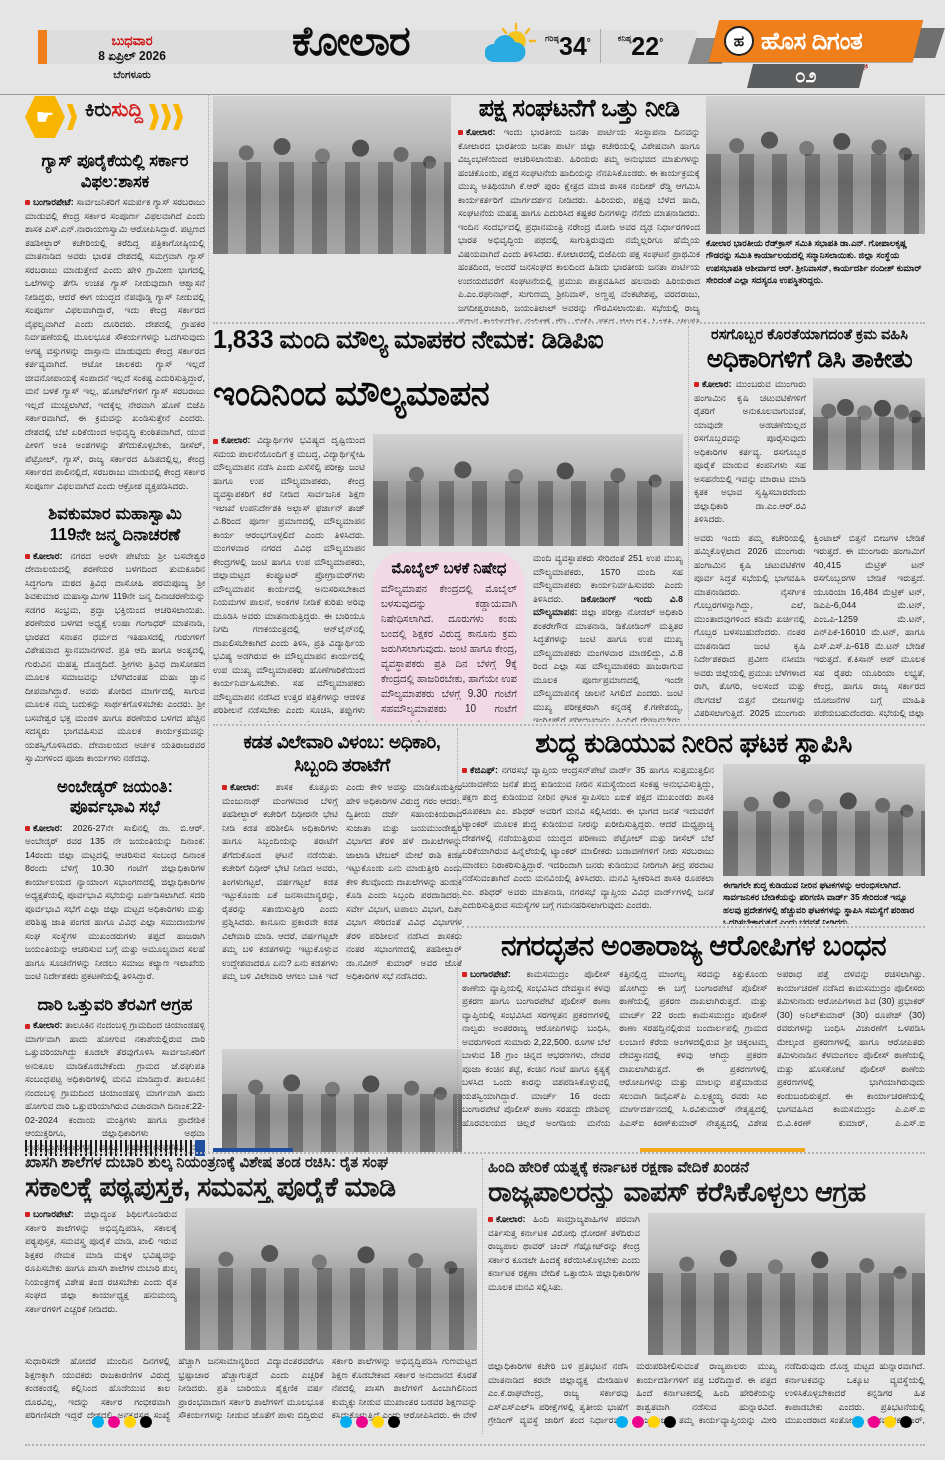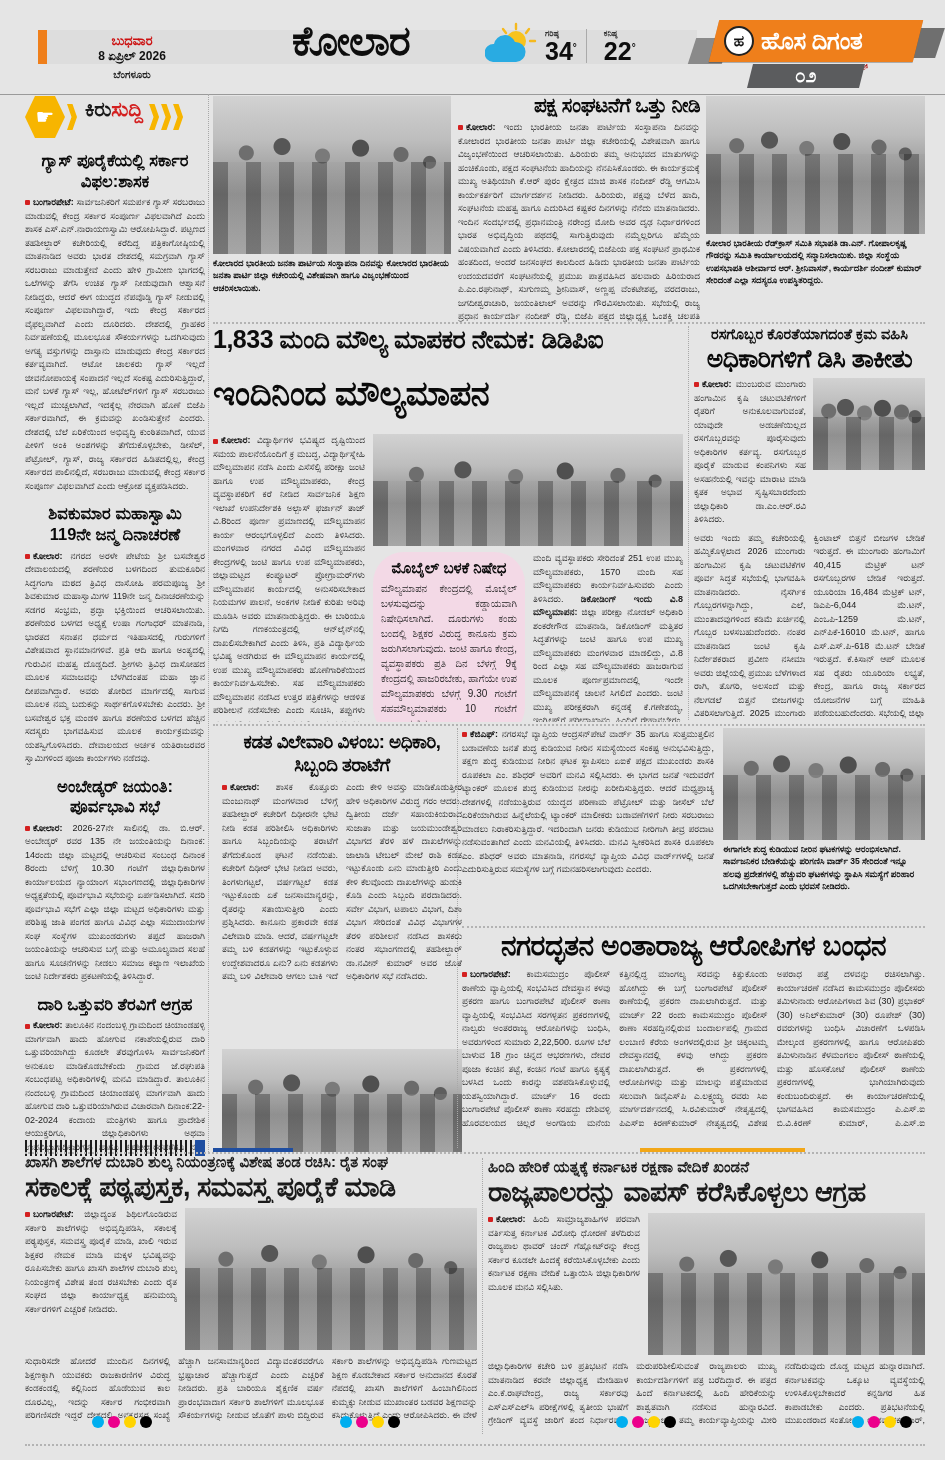--- a/index.html
+++ b/index.html
@@ -8,21 +8,21 @@
 
   
   .masthead{position:absolute;top:6px;left:0;width:945px;height:82px;}
   .mh-strip{position:absolute;top:24px;left:47px;width:650px;height:34px;background:#dddddd;}
   .mh-orange{position:absolute;top:24px;left:38px;width:9px;height:34px;background:#ef7f1b;}
   .mh-day{position:absolute;top:27px;left:72px;width:120px;text-align:center;font-size:13px;font-weight:800;color:#cc1111;}
   .mh-date{position:absolute;top:43px;left:72px;width:120px;text-align:center;font-size:12px;font-weight:700;color:#111;}
   .mh-edition{position:absolute;top:63px;left:72px;width:120px;text-align:center;font-size:10px;font-weight:700;color:#222;}
   .mh-city{position:absolute;top:12px;left:292px;font-size:41px;font-weight:900;letter-spacing:-1px;color:#0d0d0d;}
   .mh-weather{position:absolute;top:16px;left:485px;width:210px;display:flex;align-items:center;}
-  .temp-block{display:flex;flex-direction:column;align-items:flex-start;margin-left:8px;}
+  .temp-block{display:flex;align-items:flex-start;margin-left:8px;}
   .temp-label{font-size:8px;font-weight:700;color:#333;}
   .temp-val{font-size:25px;font-weight:900;color:#0d0d0d;line-height:1;}
   .temp-val sup{font-size:10px;}
   .temp-div{width:1px;height:34px;background:#aaa;margin:0 9px;}
   .logo-wrap{position:absolute;top:14px;left:706px;width:230px;height:66px;}
   .logo-sliver-l{position:absolute;top:18px;left:-14px;width:34px;height:26px;background:#8a8a8a;transform:skewX(-18deg);}
   .logo-sliver-r{position:absolute;top:8px;left:200px;width:34px;height:30px;background:#6f6f6f;transform:skewX(-18deg);}
   .logo-box{position:absolute;top:0;left:8px;width:204px;height:42px;background:#ef7f1b;transform:skewX(-14deg);box-shadow:0 1px 0 rgba(0,0,0,.25);}
   .logo-inner{transform:skewX(14deg);display:flex;align-items:center;height:100%;padding-left:10px;}
   .logo-emblem{width:26px;height:26px;border-radius:50%;background:#fff;border:2px solid #222;display:flex;align-items:center;justify-content:center;font-size:15px;font-weight:900;color:#111;}
@@ -62,21 +62,21 @@
   .badge-title{margin:0 4px 16px 8px;font-size:20px;font-weight:900;}
   .badge-title .t2{color:#d42020;}
   .lc-head{font-size:16.5px;font-weight:900;text-align:center;line-height:1.25;margin:10px 2px 5px;color:#0a0a0a;}
   .barcode{position:absolute;bottom:0;left:0;width:168px;height:16px;
     background:repeating-linear-gradient(90deg,#1c1c1c 0 2px,transparent 2px 5px);}
   .barcode-blue{position:absolute;bottom:0;left:170px;width:12px;height:16px;background:#1f4ea1;}
 
   
   .bjp-block{left:213px;top:96px;width:238px;height:226px;}
   .party-art{left:458px;top:94px;width:242px;height:228px;}
-  .party-art .headline{font-size:20px;text-align:right;margin:0 0 4px;}
+  .party-art .headline{font-size:24px;text-align:center;margin:0 0 4px;}
   .rc-block{left:706px;top:96px;width:219px;height:226px;}
 
   
   .eval-art{left:213px;top:326px;width:470px;height:396px;}
   .eval-art .kicker{font-size:25px;line-height:1.1;letter-spacing:-0.5px;}
   .eval-art .headline{font-size:34px;line-height:1.04;white-space:nowrap;}
   .eval-cols{display:flex;gap:8px;margin-top:5px;}
   .eval-c1{width:152px;flex:none;}
   .eval-right{flex:1;min-width:0;}
   .eval-photo{width:100%;height:112px;}
@@ -210,21 +210,20 @@
     <h2 class="lc-head">ದಾರಿ ಒತ್ತುವರಿ ತೆರವಿಗೆ ಆಗ್ರಹ</h2>
     <p class="body"><span class="dl-dot"></span><span class="dateline">ಕೋಲಾರ:</span> <span>ತಾಲೂಕಿನ ನಂದಂಬಳ್ಳಿ ಗ್ರಾಮದಿಂದ ಚಿಯಾಂಡಹಳ್ಳಿ ಮಾರ್ಗವಾಗಿ ಹಾದು ಹೋಗುವ ನಕಾಶೆಯಲ್ಲಿರುವ ದಾರಿ ಒತ್ತುವರಿಯಾಗಿದ್ದು ಕೂಡಲೇ ತೆರವುಗೊಳಿಸಿ ಸಾರ್ವಜನಿಕರಿಗೆ ಅನುಕೂಲ ಮಾಡಿಕೊಡಬೇಕೆಂದು ಗ್ರಾಮದ ಜೆ.ರಘುಪತಿ ಸಂಬಂಧಪಟ್ಟ ಅಧಿಕಾರಿಗಳಲ್ಲಿ ಮನವಿ ಮಾಡಿದ್ದಾರೆ. ತಾಲೂಕಿನ ನಂದಂಬಳ್ಳಿ ಗ್ರಾಮದಿಂದ ಚಿಯಾಂಡಹಳ್ಳಿ ಮಾರ್ಗವಾಗಿ ಹಾದು ಹೋಗುವ ದಾರಿ ಒತ್ತುವರಿಯಾಗಿರುವ ವಿಚಾರವಾಗಿ ದಿನಾಂಕ:22-02-2024 ಕಂದಾಯ ಮಂತ್ರಿಗಳು ಹಾಗೂ ಪ್ರಾದೇಶಿಕ ಆಯುಕ್ತರಿಗೂ, ಜಿಲ್ಲಾಧಿಕಾರಿಗಳು ಅಥವಾ ಉಪವಿಭಾಗಾಧಿಕಾರಿಗಳು ಹಾಗೂ ತಹಶೀಲ್ದಾರರವರೆಗೂ ನಮ್ಮ ಗ್ರಾಮದ ನಕಾಶೆ ಬಗೆಗಿನ ದೂರು ನೀಡಿರುವ ಪ್ರಕಾರ ಪ್ರಾದೇಶಿಕ ಆಯುಕ್ತರ ಆದೇಶ ಎನ್.ಸಿ.ಆರ್ /ಸಿ.ಆರ್ ./92/23-24 ರಂದು ಕೋಲಾರ ಜಿಲ್ಲಾಧಿಕಾರಿಗಳಿಗೆ ಆದೇಶ ಮಾಡಿರುತ್ತಾರೆ.</span></p>
 
     <div class="barcode"></div>
     <div class="barcode-blue"></div>
   </aside>
   <div class="vdots" style="left:208px;top:94px;height:1060px;"></div>
 
   <figure class="region bjp-block" style="margin:0;">
     <div class="photo" style="width:238px;height:158px;"></div>
-    <figcaption class="caption">ಕೋಲಾರದ ಭಾರತೀಯ ಜನತಾ ಪಾರ್ಟಿಯ ಸಂಸ್ಥಾಪನಾ ದಿನವನ್ನು ಕೋಲಾರದ ಭಾರತೀಯ ಜನತಾ ಪಾರ್ಟಿ ಜಿಲ್ಲಾ ಕಚೇರಿಯಲ್ಲಿ ವಿಶೇಷವಾಗಿ ಹಾಗೂ ವಿಜೃಂಭಣೆಯಿಂದ ಆಚರಿಸಲಾಯಿತು.</figcaption>
   </figure>
 
   <article class="region party-art">
     <h1 class="headline">ಪಕ್ಷ ಸಂಘಟನೆಗೆ ಒತ್ತು ನೀಡಿ</h1>
     <p class="body"><span class="dl-dot"></span><span class="dateline">ಕೋಲಾರ:</span> <span>ಇಂದು ಭಾರತೀಯ ಜನತಾ ಪಾರ್ಟಿಯ ಸಂಸ್ಥಾಪನಾ ದಿನವನ್ನು ಕೋಲಾರದ ಭಾರತೀಯ ಜನತಾ ಪಾರ್ಟಿ ಜಿಲ್ಲಾ ಕಚೇರಿಯಲ್ಲಿ ವಿಶೇಷವಾಗಿ ಹಾಗೂ ವಿಜೃಂಭಣೆಯಿಂದ ಆಚರಿಸಲಾಯಿತು. ಹಿರಿಯರು ತಮ್ಮ ಅನುಭವದ ಮಾತುಗಳನ್ನು ಹಂಚಿಕೊಂಡು, ಪಕ್ಷದ ಸಂಘಟನೆಯ ಹಾದಿಯನ್ನು ನೆನಪಿಸಿಕೊಂಡರು. ಈ ಕಾರ್ಯಕ್ರಮಕ್ಕೆ ಮುಖ್ಯ ಅತಿಥಿಯಾಗಿ ಕೆ.ಆರ್ ಪುರಂ ಕ್ಷೇತ್ರದ ಮಾಜಿ ಶಾಸಕ ನಂದೀಶ್ ರೆಡ್ಡಿ ಆಗಮಿಸಿ ಕಾರ್ಯಕರ್ತರಿಗೆ ಮಾರ್ಗದರ್ಶನ ನೀಡಿದರು. ಹಿರಿಯರು, ಪಕ್ಷವು ಬೆಳೆದ ಹಾದಿ, ಸಂಘಟನೆಯ ಮಹತ್ವ ಹಾಗೂ ಎದುರಿಸಿದ ಕಷ್ಟಕರ ದಿನಗಳನ್ನು ನೆನೆದು ಮಾತನಾಡಿದರು. ಇಂದಿನ ಸಂದರ್ಭದಲ್ಲಿ ಪ್ರಧಾನಮಂತ್ರಿ ನರೇಂದ್ರ ಮೋದಿ ಅವರ ದೃಢ ನಿರ್ಧಾರಗಳಿಂದ ಭಾರತ ಅಭಿವೃದ್ಧಿಯ ಪಥದಲ್ಲಿ ಸಾಗುತ್ತಿರುವುದು ನಮ್ಮೆಲ್ಲರಿಗೂ ಹೆಮ್ಮೆಯ ವಿಷಯವಾಗಿದೆ ಎಂದು ತಿಳಿಸಿದರು. ಕೋಲಾರದಲ್ಲಿ ಬಿಜೆಪಿಯ ಪಕ್ಷ ಸಂಘಟನೆ ಪ್ರಾಥಮಿಕ ಹಂತದಿಂದ, ಅಂದರೆ ಜನಸಂಘದ ಕಾಲದಿಂದ ಹಿಡಿದು ಭಾರತೀಯ ಜನತಾ ಪಾರ್ಟಿಯ ಉದಯದವರೆಗೆ ಸಂಘಟನೆಯಲ್ಲಿ ಪ್ರಮುಖ ಪಾತ್ರವಹಿಸಿದ ಹಲವಾರು ಹಿರಿಯರಾದ ಪಿ.ಎಂ.ರಘುನಾಥ್, ಸುಗುಣಮ್ಮ ಶ್ರೀನಿವಾಸ್, ಅಣ್ಣಪ್ಪ ವೆಂಕಟೇಶಪ್ಪ, ವರದರಾಜು, ಜಗದೀಶ್ವರಾಚಾರಿ, ಜಯಂತಿಲಾಲ್ ಅವರನ್ನು ಗೌರವಿಸಲಾಯಿತು. ಸಭೆಯಲ್ಲಿ ರಾಜ್ಯ ಪ್ರಧಾನ ಕಾರ್ಯದರ್ಶಿ ನಂದೀಶ್ ರೆಡ್ಡಿ, ಬಿಜೆಪಿ ಪಕ್ಷದ ಜಿಲ್ಲಾಧ್ಯಕ್ಷ ಓಂಶಕ್ತಿ ಚಲಪತಿ ಮತ್ತಿತರರಿದ್ದರು.</span></p>
   </article>
 
   <figure class="region rc-block" style="margin:0;">
     <div class="photo" style="width:219px;height:138px;"></div>
     <figcaption class="caption">ಕೋಲಾರ ಭಾರತೀಯ ರೆಡ್‌ಕ್ರಾಸ್ ಸಮಿತಿ ಸಭಾಪತಿ ಡಾ.ಎನ್. ಗೋಪಾಲಕೃಷ್ಣ ಗೌಡರನ್ನು ಸಮಿತಿ ಕಾರ್ಯಾಲಯದಲ್ಲಿ ಸನ್ಮಾನಿಸಲಾಯಿತು. ಜಿಲ್ಲಾ ಸಂಸ್ಥೆಯ ಉಪಸಭಾಪತಿ ಆಶೀರ್ವಾದ ಆರ್. ಶ್ರೀನಿವಾಸನ್, ಕಾರ್ಯದರ್ಶಿ ನಂದೀಶ್ ಕುಮಾರ್ ಸೇರಿದಂತೆ ಎಲ್ಲಾ ಸದಸ್ಯರೂ ಉಪಸ್ಥಿತರಿದ್ದರು.</figcaption>
@@ -277,20 +276,21 @@
   <article class="region kadata-art">
     <h1 class="headline">ಕಡತ ವಿಲೇವಾರಿ ವಿಳಂಬ: ಅಧಿಕಾರಿ, ಸಿಬ್ಬಂದಿ ತರಾಟೆಗೆ</h1>
     <div class="kadata-body">
       <p class="body"><span class="dl-dot"></span><span class="dateline">ಕೋಲಾರ:</span> <span>ಶಾಸಕ ಕೊತ್ತೂರು ಮಂಜುನಾಥ್ ಮಂಗಳವಾರ ಬೆಳಿಗ್ಗೆ ತಹಶೀಲ್ದಾರ್ ಕಚೇರಿಗೆ ದಿಢೀರನೇ ಭೇಟಿ ನೀಡಿ ಕಡತ ಪರಿಶೀಲಿಸಿ ಅಧಿಕಾರಿಗಳು ಹಾಗೂ ಸಿಬ್ಬಂದಿಯನ್ನು ತರಾಟೆಗೆ ತೆಗೆದುಕೊಂಡ ಘಟನೆ ನಡೆಯಿತು. ಕಚೇರಿಗೆ ದಿಢೀರ್ ಭೇಟಿ ನೀಡಿದ ಅವರು, ತಿಂಗಳುಗಟ್ಟಲೆ, ವರ್ಷಗಟ್ಟಲೆ ಕಡತ ಇಟ್ಟುಕೊಂಡು ಏಕೆ ಜನಸಾಮಾನ್ಯರನ್ನು, ರೈತರನ್ನು ಸತಾಯಿಸುತ್ತೀರಿ ಎಂದು ಪ್ರಶ್ನಿಸಿದರು. ಕಾನೂನು ಪ್ರಕಾರವೇ ಕಡತ ವಿಲೇವಾರಿ ಮಾಡಿ. ಆದರೆ, ವರ್ಷಗಟ್ಟಲೇ ತಮ್ಮ ಬಳಿ ಕಡತಗಳನ್ನು ಇಟ್ಟುಕೊಳ್ಳುವ ಉದ್ದೇಶವಾದರೂ ಏನು? ಏನು ಕಡತಗಳು ತಮ್ಮ ಬಳಿ ವಿಲೇವಾರಿ ಆಗಲು ಬಾಕಿ ಇದೆ ಎಂದು ಕೇಳಿ ಅವಸ್ತು ಮಾಡಿಕೊಡುತ್ತೀರ ಹೇಳಿ ಅಧಿಕಾರಿಗಳ ವಿರುದ್ಧ ಗರಂ ಆದರು. ದ್ವಿತೀಯ ದರ್ಜೆ ಸಹಾಯಕಿಯರಾದ ಸುಜಾತಾ ಮತ್ತು ಜಯಮುಂಡೇಶ್ವರಿ ವಿಭಾಗದ ತೆರಳಿ ಹಳೆ ದಾಖಲೆಗಳನ್ನು ಜಾಲಾಡಿ ಟೇಬಲ್ ಮೇಲೆ ರಾಶಿ ಕಡತ ಇಟ್ಟುಕೊಂಡು ಏನು ಮಾಡುತ್ತೀರಿ ಎಂದು ಕೇಳಿ ಕೆಲವೊಂದು ದಾಖಲೆಗಳನ್ನು ಹುಡುಕಿ ಕೊಡಿ ಎಂದು ಸಿಬ್ಬಂದಿ ಪರದಾಡಿದರು. ಸರ್ವೇ ವಿಭಾಗ, ಟಪಾಲು ವಿಭಾಗ, ದಿಶಾ ವಿಭಾಗ ಸೇರಿದಂತೆ ವಿವಿಧ ವಿಭಾಗಗಳ ತೆರಳಿ ಪರಿಶೀಲನೆ ನಡೆಸಿದ ಶಾಸಕರು ನಂತರ ಸಭಾಂಗಣದಲ್ಲಿ ತಹಶೀಲ್ದಾರ್ ಡಾ.ನವೀನ್ ಕುಮಾರ್ ಅವರ ಜೊತೆ ಅಧಿಕಾರಿಗಳ ಸಭೆ ನಡೆಸಿದರು.</span></p>
     </div>
     <div class="photo kadata-photo"></div>
   </article>
   <div class="vdots" style="left:457px;top:728px;height:420px;"></div>
 
   <article class="region water-art">
+    <h1 class="headline">ಶುದ್ಧ ಕುಡಿಯುವ ನೀರಿನ ಘಟಕ ಸ್ಥಾಪಿಸಿ</h1>
     <div class="water-row">
       <div class="water-c1">
         <p class="body"><span class="dl-dot"></span><span class="dateline">ಕೆಜಿಎಫ್:</span> <span>ನಗರಸಭೆ ವ್ಯಾಪ್ತಿಯ ಆಂದ್ರಸನ್‌ಪೇಟೆ ವಾರ್ಡ್ 35 ಹಾಗೂ ಸುತ್ತಮುತ್ತಲಿನ ಬಡಾವಣೆಯ ಜನತೆ ಶುದ್ಧ ಕುಡಿಯುವ ನೀರಿನ ಸಮಸ್ಯೆಯಿಂದ ಸಂಕಷ್ಟ ಅನುಭವಿಸುತ್ತಿದ್ದು, ತಕ್ಷಣ ಶುದ್ಧ ಕುಡಿಯುವ ನೀರಿನ ಘಟಕ ಸ್ಥಾಪಿಸಲು ಏಐಕೆ ಪಕ್ಷದ ಮುಖಂಡರು ಶಾಸಕಿ ರೂಪಕಲಾ ಎಂ. ಶಶಿಧರ್ ಅವರಿಗೆ ಮನವಿ ಸಲ್ಲಿಸಿದರು. ಈ ಭಾಗದ ಜನತೆ ಇದುವರೆಗೆ ಟ್ಯಾಂಕರ್ ಮೂಲಕ ಶುದ್ಧ ಕುಡಿಯುವ ನೀರನ್ನು ಖರೀದಿಸುತ್ತಿದ್ದರು. ಆದರೆ ಮಧ್ಯಪ್ರಾಚ್ಯ ದೇಶಗಳಲ್ಲಿ ನಡೆಯುತ್ತಿರುವ ಯುದ್ಧದ ಪರಿಣಾಮ ಪೆಟ್ರೋಲ್ ಮತ್ತು ಡೀಸೆಲ್ ಬೆಲೆ ಏರಿಕೆಯಾಗಿರುವ ಹಿನ್ನೆಲೆಯಲ್ಲಿ ಟ್ಯಾಂಕರ್ ಮಾಲೀಕರು ಬಡಾವಣೆಗಳಿಗೆ ನೀರು ಸರಬರಾಜು ಮಾಡಲು ನಿರಾಕರಿಸುತ್ತಿದ್ದಾರೆ. ಇದರಿಂದಾಗಿ ಜನರು ಕುಡಿಯುವ ನೀರಿಗಾಗಿ ತೀವ್ರ ಪರದಾಟ ನಡೆಸುವಂತಾಗಿದೆ ಎಂದು ಮನವಿಯಲ್ಲಿ ತಿಳಿಸಿದರು. ಮನವಿ ಸ್ವೀಕರಿಸಿದ ಶಾಸಕಿ ರೂಪಕಲಾ ಎಂ. ಶಶಿಧರ್ ಅವರು ಮಾತನಾಡಿ, ನಗರಸಭೆ ವ್ಯಾಪ್ತಿಯ ವಿವಿಧ ವಾರ್ಡ್‌ಗಳಲ್ಲಿ ಜನತೆ ಎದುರಿಸುತ್ತಿರುವ ಸಮಸ್ಯೆಗಳ ಬಗ್ಗೆ ಗಮನಹರಿಸಲಾಗುವುದು ಎಂದರು.</span></p>
       </div>
       <div class="water-right">
         <div class="photo water-photo"></div>
         <div class="caption">ಈಗಾಗಲೇ ಶುದ್ಧ ಕುಡಿಯುವ ನೀರಿನ ಘಟಕಗಳನ್ನು ಆರಂಭಿಸಲಾಗಿದೆ. ಸಾರ್ವಜನಿಕರ ಬೇಡಿಕೆಯನ್ನು ಪರಿಗಣಿಸಿ ವಾರ್ಡ್ 35 ಸೇರಿದಂತೆ ಇನ್ನೂ ಹಲವು ಪ್ರದೇಶಗಳಲ್ಲಿ ಹೆಚ್ಚುವರಿ ಘಟಕಗಳನ್ನು ಸ್ಥಾಪಿಸಿ ಸಮಸ್ಯೆಗೆ ಪರಿಹಾರ ಒದಗಿಸಬೇಕಾಗುತ್ತದೆ ಎಂದು ಭರವಸೆ ನೀಡಿದರು.</div>
       </div>
     </div>
   </article>

